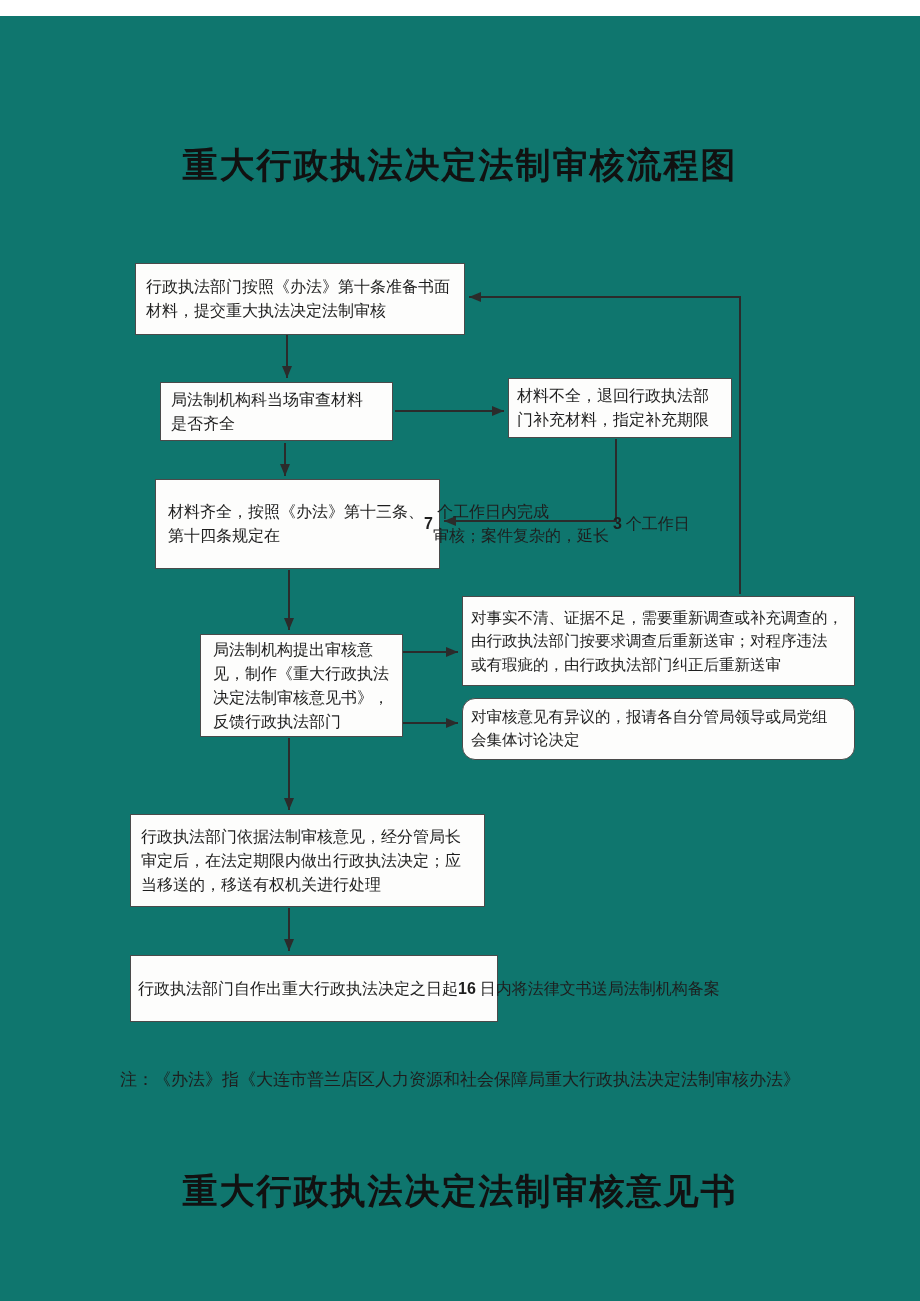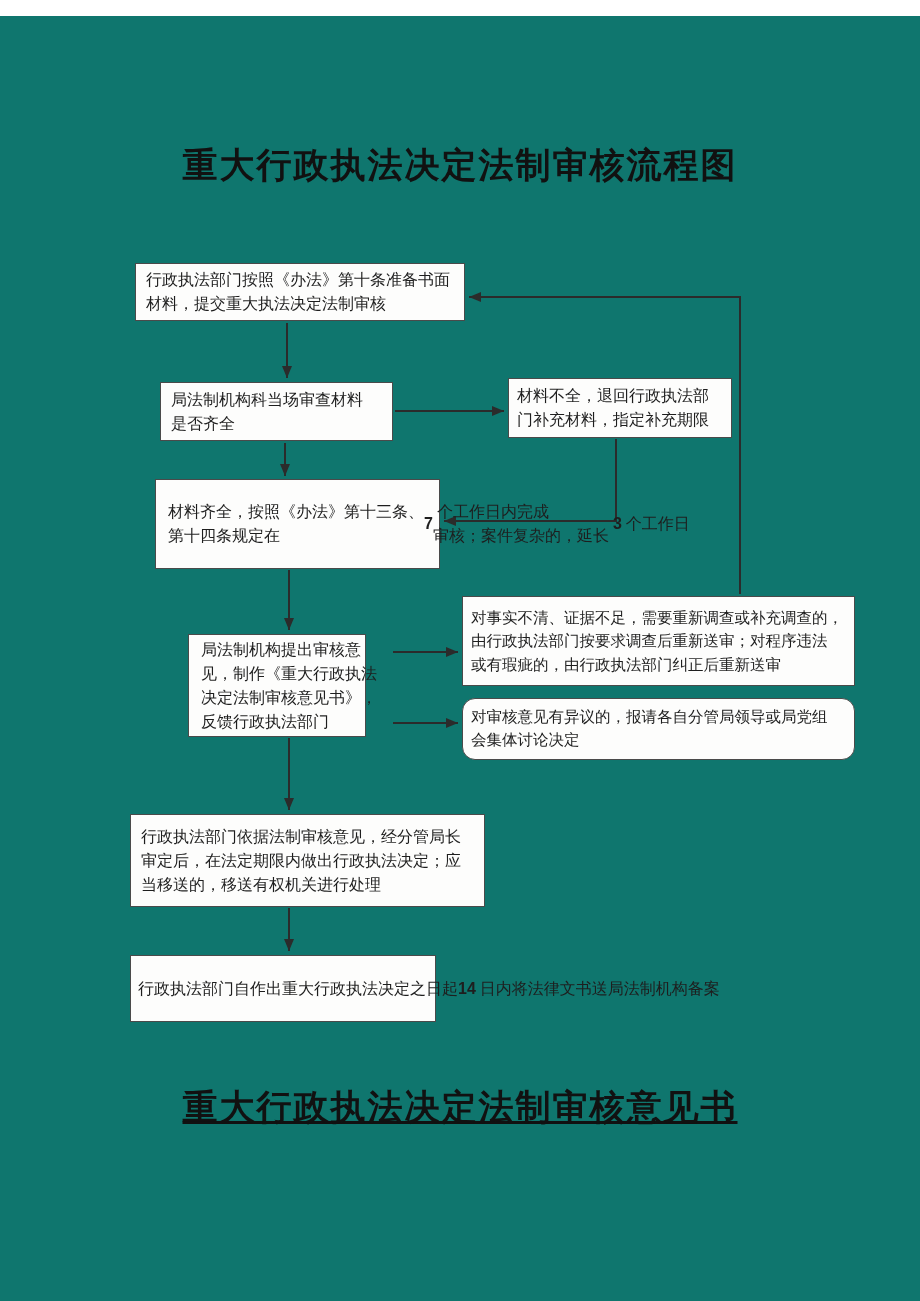--- a/index.html
+++ b/index.html
@@ -19,21 +19,21 @@
     width: 920px;
     text-align: center;
     font-family: "Liberation Sans", "DejaVu Sans", sans-serif;
     font-weight: 700;
     font-size: 35px;
     letter-spacing: 2px;
     color: #111111;
     margin: 0;
   }
   .title-top { top: 126px; }
-  .title-bottom { top: 1068px; text-decoration: underline; }
+  .title-bottom { top: 1152px; }
   .diagram { position: absolute; left: 0; top: 0; width: 920px; height: 1301px; }
   .connectors { position: absolute; left: 0; top: 0; width: 920px; height: 1301px; }
   .fb {
     position: absolute;
     box-sizing: border-box;
     border: 1.5px solid #4a4a4a;
     background: #fdfdfc;
     display: flex;
     align-items: center;
     font-size: 16px;
@@ -77,50 +77,51 @@
         <polyline points="616,423 616,505 444,505" marker-end="url(#arr)"></polyline>
         <line x1="289" y1="554" x2="289" y2="614" marker-end="url(#arr)"></line>
         <line x1="393" y1="636" x2="458" y2="636" marker-end="url(#arr)"></line>
         <line x1="393" y1="707" x2="458" y2="707" marker-end="url(#arr)"></line>
         <polyline points="740,578 740,281 469,281" marker-end="url(#arr)"></polyline>
         <line x1="289" y1="722" x2="289" y2="794" marker-end="url(#arr)"></line>
         <line x1="289" y1="892" x2="289" y2="935" marker-end="url(#arr)"></line>
       </g>
     </svg>
 
-    <div class="fb" style="left:135px; top:247px; width:330px; height:58px;">行政执法部门按照《办法》第十条准备书面
+    <div class="fb" style="left:135px; top:247px; width:330px; height:72px;">行政执法部门按照《办法》第十条准备书面
 材料，提交重大执法决定法制审核</div>
 
     <div class="fb" style="left:160px; top:366px; width:233px; height:59px; ">局法制机构科当场审查材料
 是否齐全</div>
 
     <div class="fb" style="left:508px; top:362px; width:224px; height:60px; padding-left:8px;">材料不全，退回行政执法部
 门补充材料，指定补充期限</div>
 
     <div class="fb" style="left:155px; top:463px; width:285px; height:90px; padding-left:12px;">材料齐全，按照《办法》第十三条、
 第十四条规定在 <b>7</b> 个工作日内完成
 审核；案件复杂的，延长 <b>3</b> 个工作日</div>
 
-    <div class="fb" style="left:188px; top:618px; width:178px; height:103px; padding-left:12px;">局法制机构提出审核意
+    <div class="fb" style="left:200px; top:618px; width:203px; height:103px; padding-left:12px;">局法制机构提出审核意
 见，制作《重大行政执法
 决定法制审核意见书》，
 反馈行政执法部门</div>
 
     <div class="fb sm" style="left:462px; top:580px; width:393px; height:90px;">对事实不清、证据不足，需要重新调查或补充调查的，
 由行政执法部门按要求调查后重新送审；对程序违法
 或有瑕疵的，由行政执法部门纠正后重新送审</div>
 
     <div class="fb sm" style="left:462px; top:682px; width:393px; height:62px; align-items:flex-start; padding-top:6px;border-radius:13px;">对审核意见有异议的，报请各自分管局领导或局党组
 会集体讨论决定</div>
 
     <div class="fb" style="left:130px; top:798px; width:355px; height:93px; ">行政执法部门依据法制审核意见，经分管局长
 审定后，在法定期限内做出行政执法决定；应
 当移送的，移送有权机关进行处理</div>
 
-    <div class="fb" style="left:130px; top:939px; width:306px; height:67px; padding-left:7px; padding-right:7px;">行政执法部门自作出重大行政执法决定之日起
-<b>14</b> 日内将法律文书送局法制机构备案</div>
+    <div class="fb" style="left:130px; top:939px; width:368px; height:67px; padding-left:7px; padding-right:7px;">行政执法部门自作出重大行政执法决定之日起
+<b>16</b> 日内将法律文书送局法制机构备案</div>
 
   </div>
 
+  <p class="note">注：《办法》指《大连市普兰店区人力资源和社会保障局重大行政执法决定法制审核办法》</p>
 
   <h1 class="doc-title title-bottom">重大行政执法决定法制审核意见书</h1>
 
 </div>
 
 </body></html>

